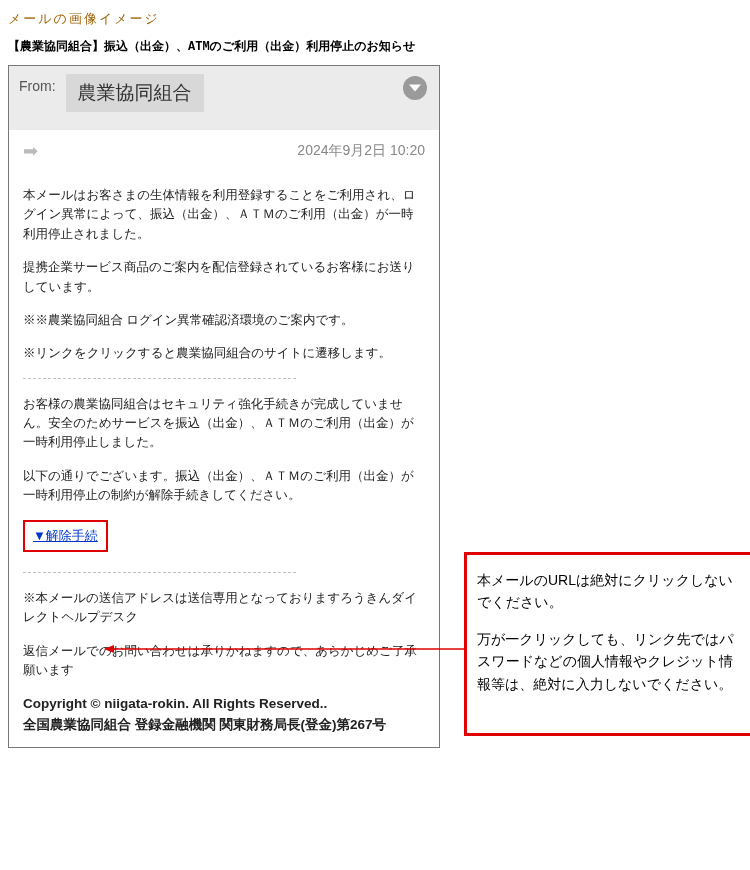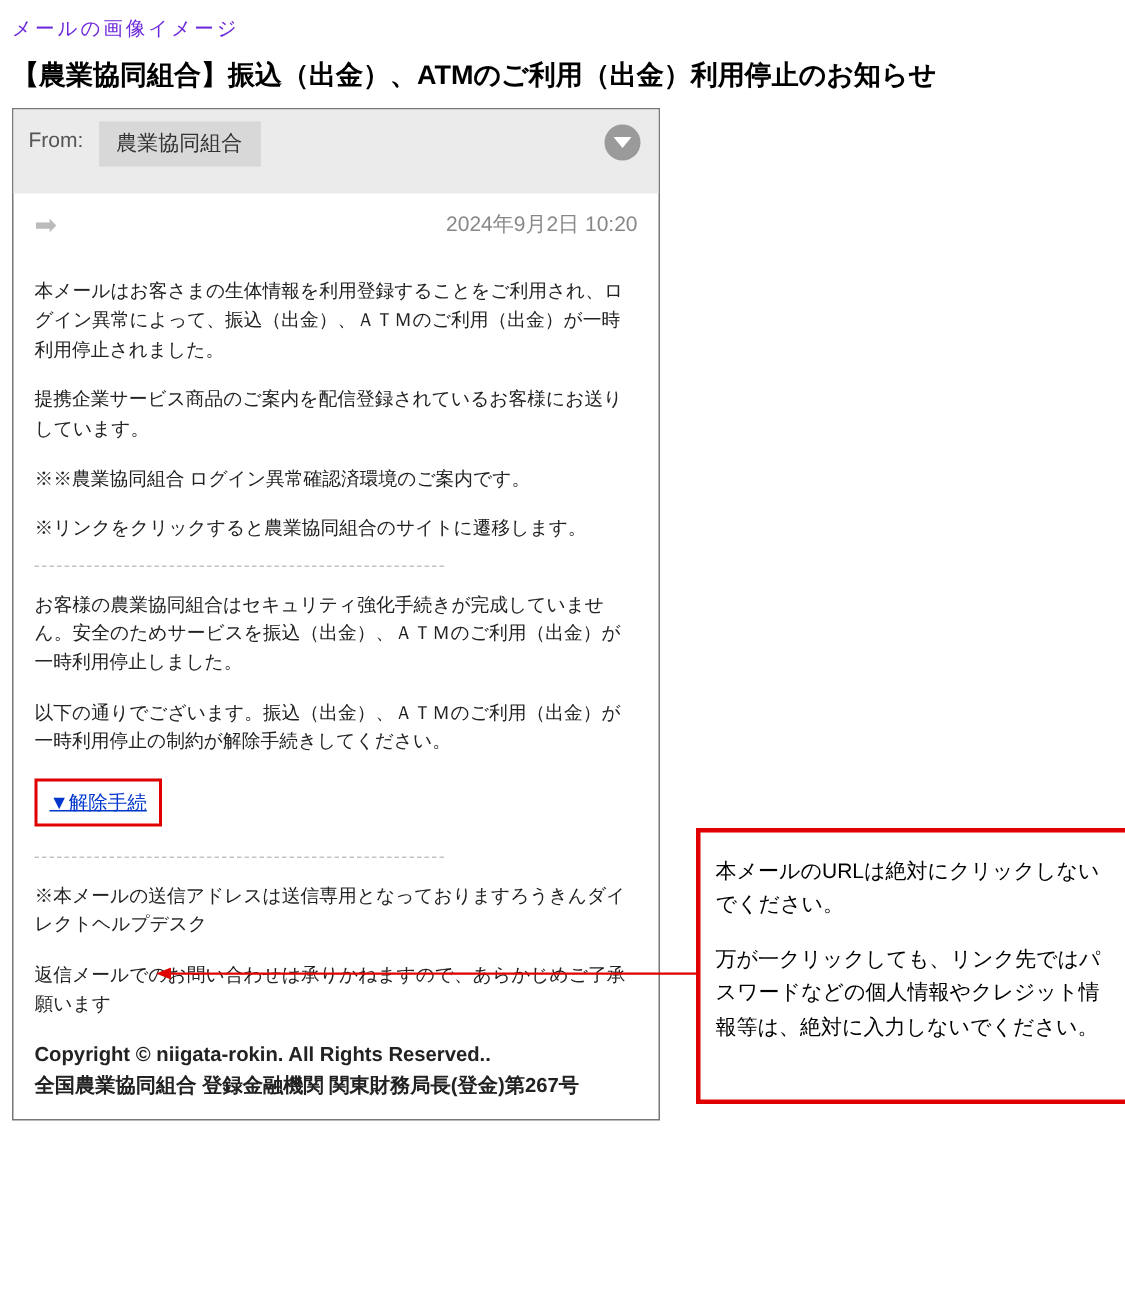--- a/index.html
+++ b/index.html
@@ -6,28 +6,29 @@
     body {
       font-family: "Hiragino Kaku Gothic ProN", "Meiryo", sans-serif;
       background: #fff;
       width: 750px;
       padding: 10px 8px;
       color: #000;
       position: relative;
     }
     .caption {
       font-size: 13px;
-      color: #6d28d9;
+      color: #a16207;
       letter-spacing: 2px;
       margin-bottom: 10px;
     }
     .subject {
-      font-size: 18px;
+      font-size: 12px;
       font-weight: bold;
       margin-bottom: 10px;
+      font-family: Liberation Mono, monospace;
     }
     .mail-frame {
       width: 432px;
       border: 1px solid #777;
       background: #fff;
     }
     .mail-header {
       background: #ebebeb;
       padding: 8px 10px 18px 10px;
       display: flex;
@@ -36,21 +37,21 @@
       position: relative;
     }
     .from-label {
       font-size: 14px;
       color: #555;
       padding-top: 4px;
     }
     .from-chip {
       background: #d8d8d8;
       padding: 6px 12px;
-      font-size: 14px;
+      font-size: 19px;
       color: #333;
     }
     .expand-btn {
       position: absolute;
       right: 12px;
       top: 10px;
       width: 24px;
       height: 24px;
       background: #9a9a9a;
       border-radius: 50%;

